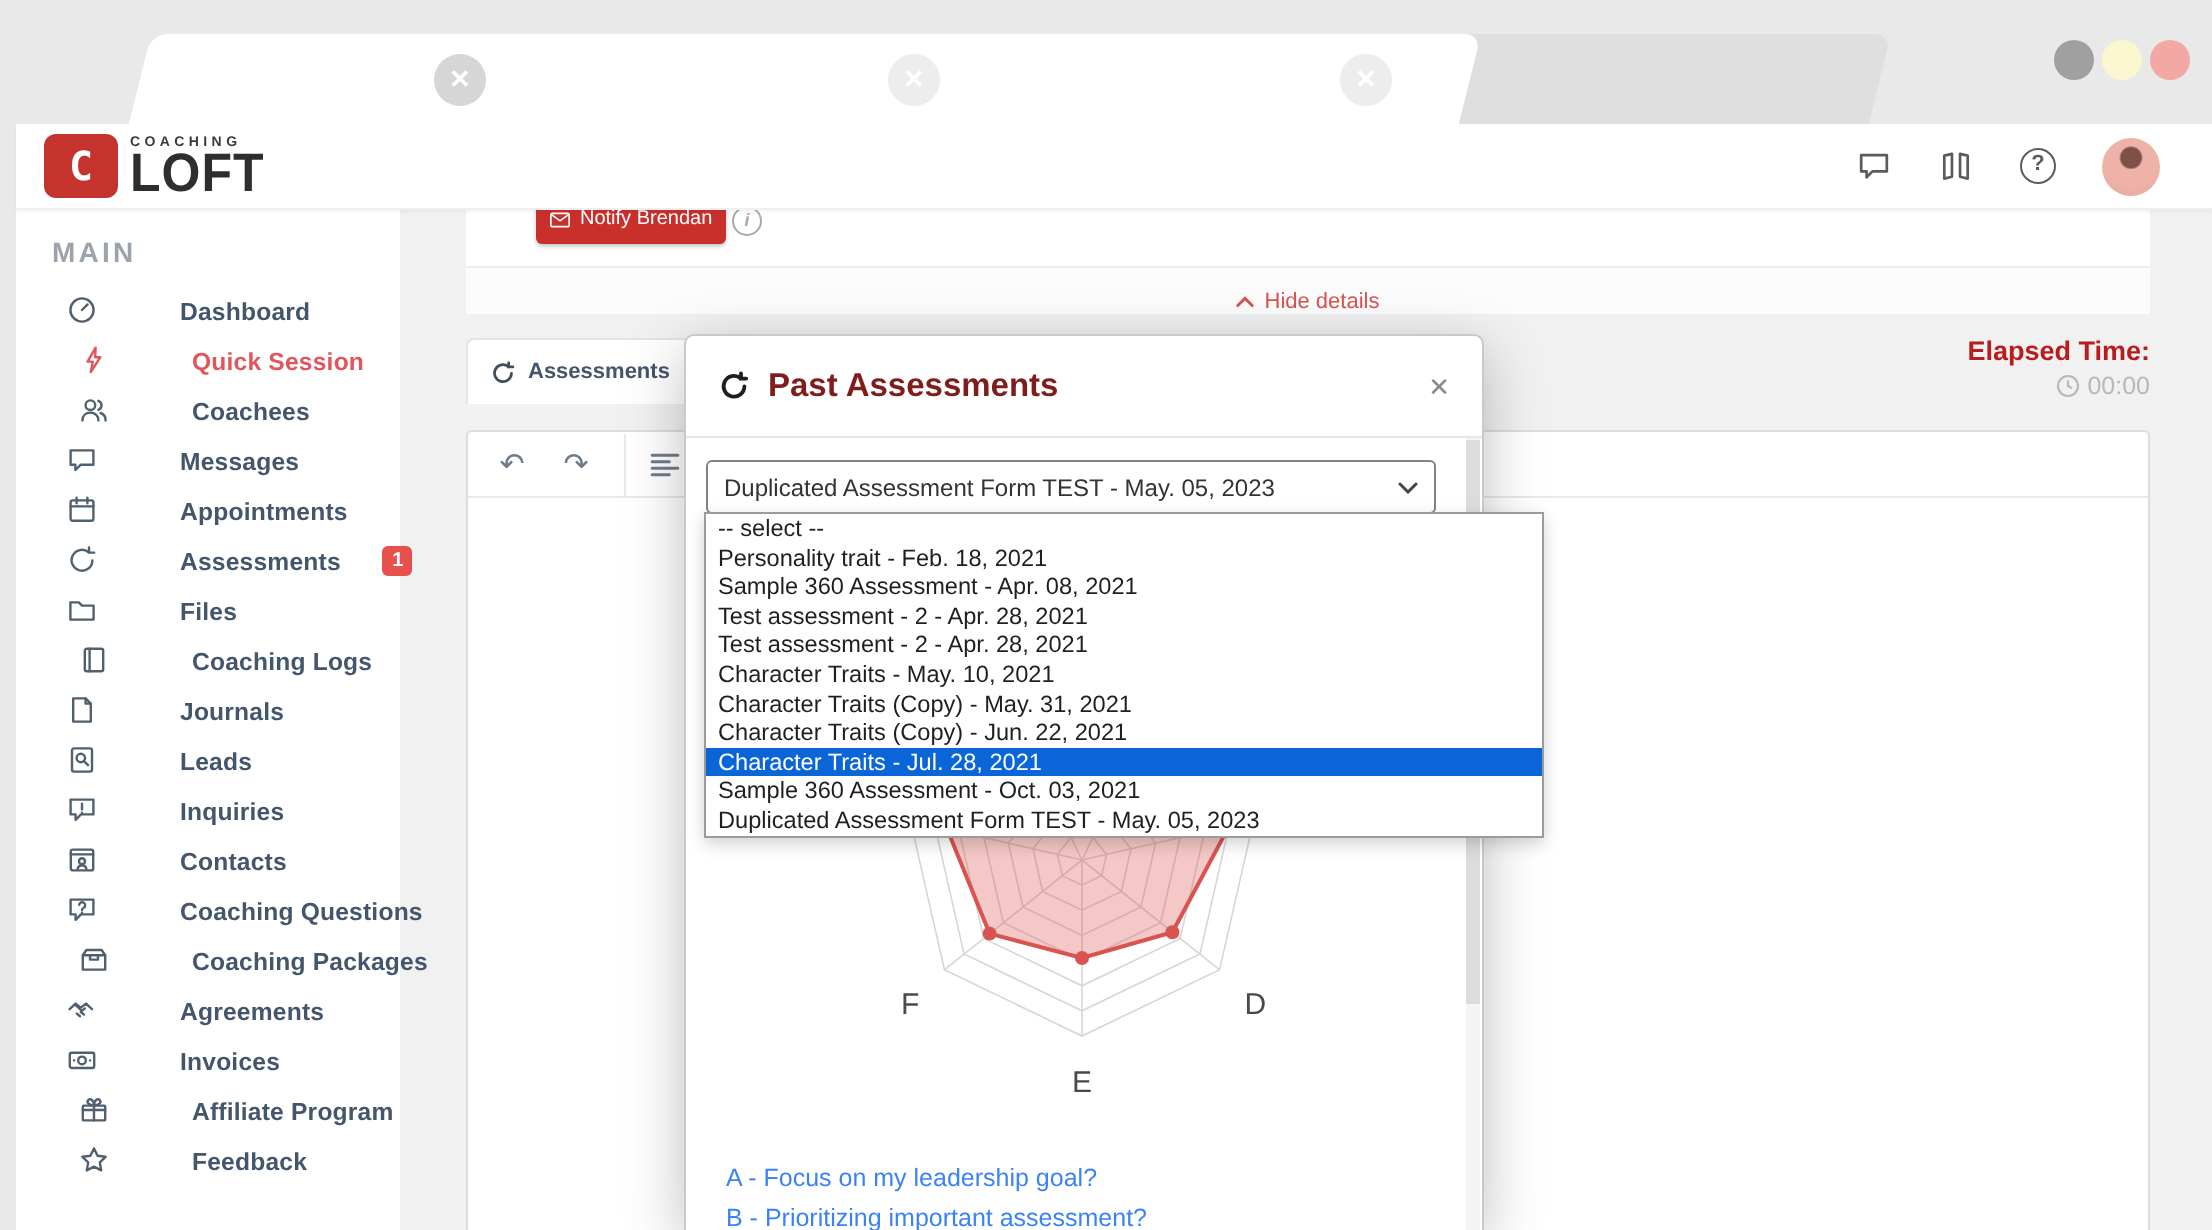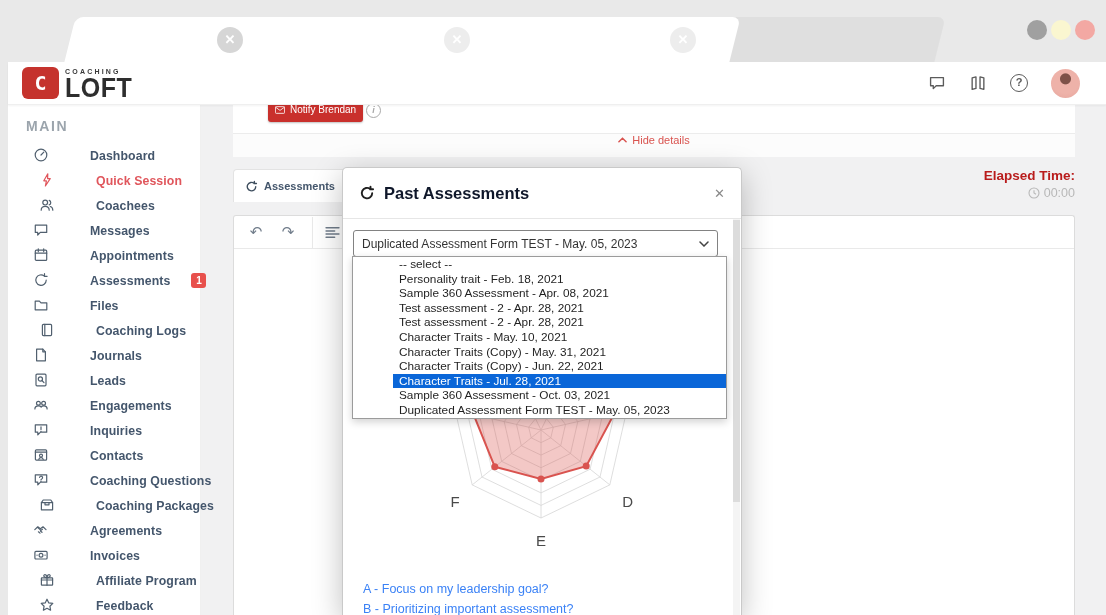--- a/index.html
+++ b/index.html
@@ -49,21 +49,21 @@
   .sic{width:17px;height:17px;color:#51606f;flex:0 0 17px;}
   .slab{font-size:12.3px;font-weight:bold;letter-spacing:.1px;white-space:nowrap;padding-left:27px;}
   .srow.active,.srow.active .sic{color:#e0565c;}
   .sbadge{min-width:15px;height:15px;background:#e8504c;border-radius:3px;color:#fff;font-size:10px;line-height:15px;
           text-align:center;font-weight:bold;padding:0 2px;box-sizing:border-box;margin-left:8px;}
 
   
   .card-a{position:absolute;left:233px;top:62px;width:842px;height:71px;background:#fff;
           border-bottom:1px solid #ececec;z-index:3;}
   .hide-row{position:absolute;left:233px;top:134px;width:842px;height:23px;background:#fcfcfc;z-index:3;
-            display:flex;align-items:flex-start;justify-content:center;}
+            display:flex;align-items:flex-end;justify-content:center;}
   .hide-link{display:inline-flex;align-items:center;gap:5px;color:#d9534f;font-size:11px;cursor:pointer;}
   .notify-btn{position:absolute;left:268px;top:97px;height:25px;background:#c9302c;border:none;border-radius:3px;
               color:#fff;font-size:10px;display:flex;align-items:center;gap:5px;padding:0 7px;z-index:4;
               box-shadow:0 1px 2px rgba(0,0,0,.25);font-family:inherit;cursor:pointer;}
   .info-ic{position:absolute;left:366px;top:103px;width:13px;height:13px;border:1px solid #a9a9a9;border-radius:50%;
            color:#a9a9a9;font-size:9px;line-height:12px;text-align:center;z-index:4;font-style:italic;font-weight:bold;cursor:pointer;}
 
   .chip{position:absolute;left:233px;top:169px;height:33px;padding:0 11px;background:#fff;border:1px solid #e3e3e3;
         border-bottom:none;border-radius:4px 4px 0 0;display:flex;align-items:center;gap:6px;z-index:3;
         font-size:11px;font-weight:bold;color:#44566c;cursor:pointer;box-sizing:border-box;}
@@ -78,35 +78,35 @@
   .toolbar{height:32px;border-bottom:1px solid #e9e9e9;display:flex;align-items:center;padding-left:10px;gap:8px;}
   .tb-btn{width:24px;text-align:center;color:#707c8a;font-size:15px;cursor:pointer;}
   .tb-svg{width:15px;height:13px;color:#707c8a;cursor:pointer;}
   .tb-sep{width:1px;height:31px;background:#e9e9e9;margin:0 4px;}
 
   
   .modal{position:absolute;left:342px;top:167px;width:400px;height:448px;background:#fff;border:1px solid #c9c9c9;
          border-bottom:none;border-radius:5px 5px 0 0;z-index:10;box-shadow:0 8px 30px rgba(0,0,0,.25);box-sizing:border-box;}
   .modal-head{height:50px;border-bottom:1px solid #e6e6e6;display:flex;align-items:center;padding:0 16px;gap:9px;}
   .mh-ic{width:16px;height:16px;color:#1f1f1f;}
-  .mh-title{font-size:16.5px;font-weight:bold;color:#0f172a;}
+  .mh-title{font-size:16.5px;font-weight:bold;color:#7f1d1d;}
   .mh-close{margin-left:auto;color:#888;font-size:13px;cursor:pointer;}
   .modal-body{position:relative;height:396px;overflow:hidden;}
   .select{position:absolute;left:10px;top:11px;width:365px;height:27px;border:1px solid #828282;border-radius:3px;
           background:#fff;display:flex;align-items:center;padding:0 8px;box-sizing:border-box;font-size:12px;color:#333;cursor:pointer;}
   .select .chev{margin-left:auto;width:10px;height:6px;color:#444;}
   .mscroll{position:absolute;right:1px;top:0;width:7px;height:100%;background:#f4f4f4;cursor:pointer;}
   .mthumb{position:absolute;top:1px;left:0;width:7px;height:282px;background:#dcdcdc;}
   #radar-wrap{position:absolute;left:0;top:100px;width:398px;height:258px;pointer-events:none;}
   #questions{position:absolute;left:20px;top:360px;right:20px;}
   .qline{font-size:12.5px;color:#3b82f6;line-height:20px;white-space:nowrap;}
 
   
-  .ddl{position:absolute;left:352px;top:256px;width:375px;background:#fff;border:1px solid #9b9b9b;z-index:20;
-       box-shadow:0 3px 8px rgba(0,0,0,.18);box-sizing:border-box;padding-left:40px;}
+  .ddl{position:absolute;left:352px;top:256px;width:420px;background:#fff;border:1px solid #9b9b9b;z-index:20;
+       box-shadow:0 3px 8px rgba(0,0,0,.18);box-sizing:border-box;}
   .opt{height:14.6px;line-height:14.6px;font-size:11.8px;color:#1f1f1f;padding-left:6px;white-space:nowrap;
        overflow:hidden;cursor:pointer;}
   .opt.sel{background:#0a66d8;color:#fff;}
 </style>
 </head>
 <body>
 
 <div id="app">
 
   <div class="chrome">
@@ -261,28 +261,20 @@
             </svg></span>
           <span class="slab">Journals</span>
         </div>
         <div class="srow">
           <span class="sic"><svg viewBox="0 0 16 16" width="16" height="16" fill="none" stroke="currentColor" stroke-width="1.2" stroke-linecap="round" stroke-linejoin="round">
               <rect x="3" y="2.2" width="10" height="11.6" rx="1"></rect>
               <circle cx="7.4" cy="7" r="2.1"></circle>
               <path d="M8.9 8.5 11 10.6"></path>
             </svg></span>
           <span class="slab">Leads</span>
-        </div>
-        <div class="srow">
-          <span class="sic"><svg viewBox="0 0 16 16" width="16" height="16" fill="none" stroke="currentColor" stroke-width="1.2" stroke-linecap="round" stroke-linejoin="round">
-              <circle cx="5.4" cy="6.2" r="1.9"></circle>
-              <circle cx="10.6" cy="6.2" r="1.9"></circle>
-              <path d="M1.9 12 c0-2 1.6-3.1 3.5-3.1 1.2 0 2.3.4 2.9 1.2 M8 10.1 c.6-.8 1.7-1.2 2.9-1.2 1.9 0 3.2 1.1 3.2 3.1"></path>
-            </svg></span>
-          <span class="slab">Engagements</span>
         </div>
         <div class="srow">
           <span class="sic"><svg viewBox="0 0 16 16" width="16" height="16" fill="none" stroke="currentColor" stroke-width="1.2" stroke-linecap="round" stroke-linejoin="round">
               <path d="M2.3 2.8 h11.4 v7.4 H7.5 l-2.7 2.7 v-2.7 H2.3 Z"></path>
               <path d="M8 4.8 v2.8 M8 9.3 v.1"></path>
             </svg></span>
           <span class="slab">Inquiries</span>
         </div>
         <div class="srow">
           <span class="sic"><svg viewBox="0 0 16 16" width="16" height="16" fill="none" stroke="currentColor" stroke-width="1.2" stroke-linecap="round" stroke-linejoin="round">

